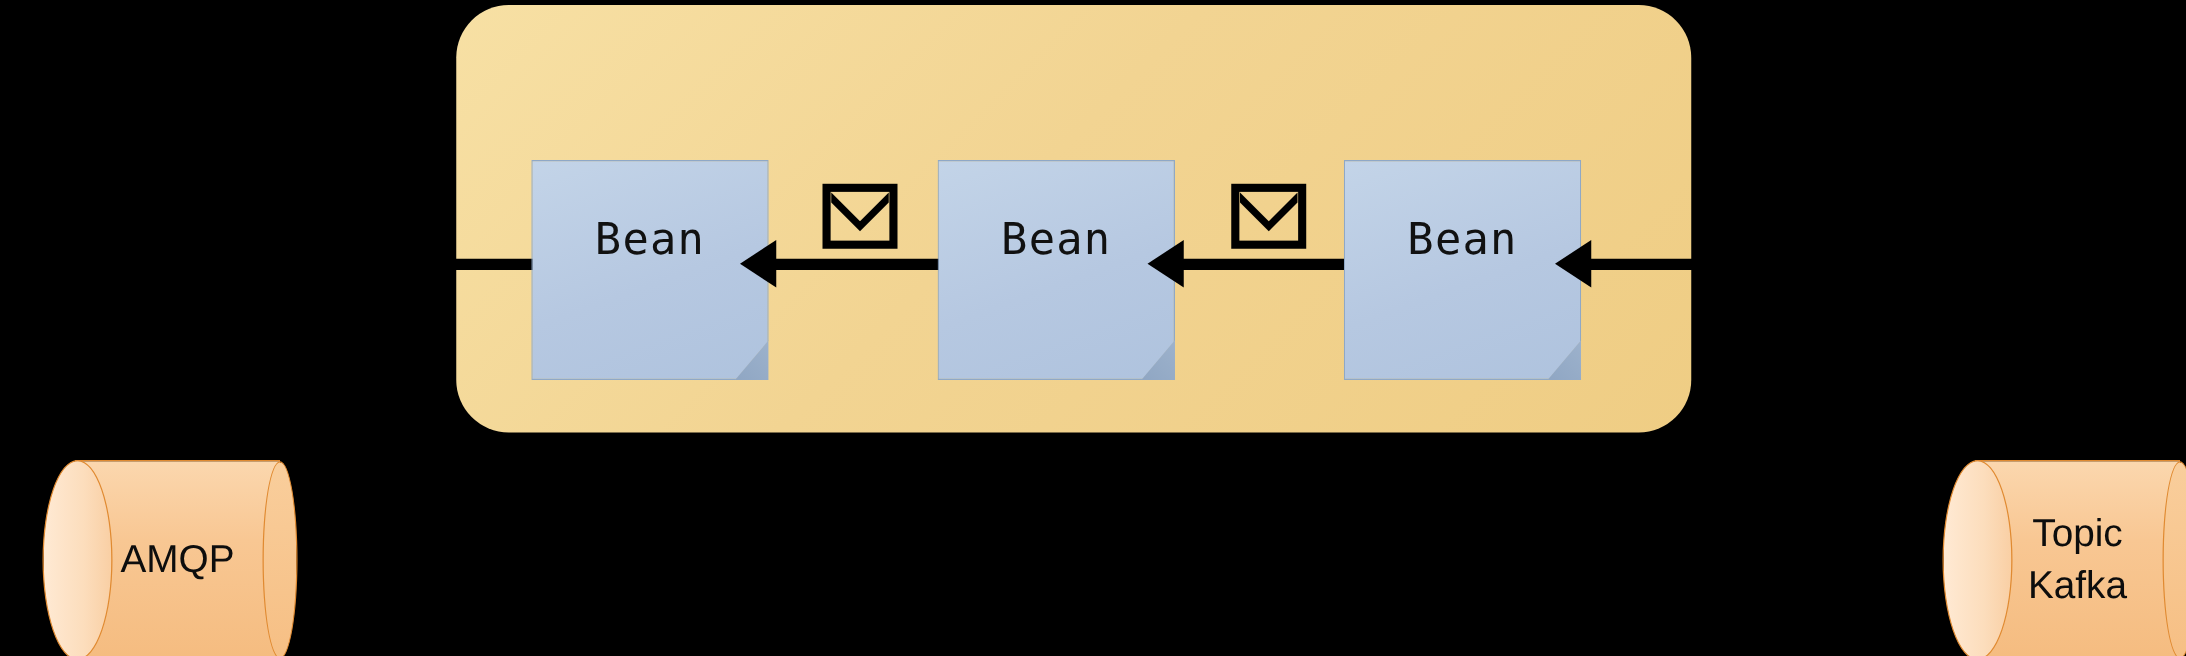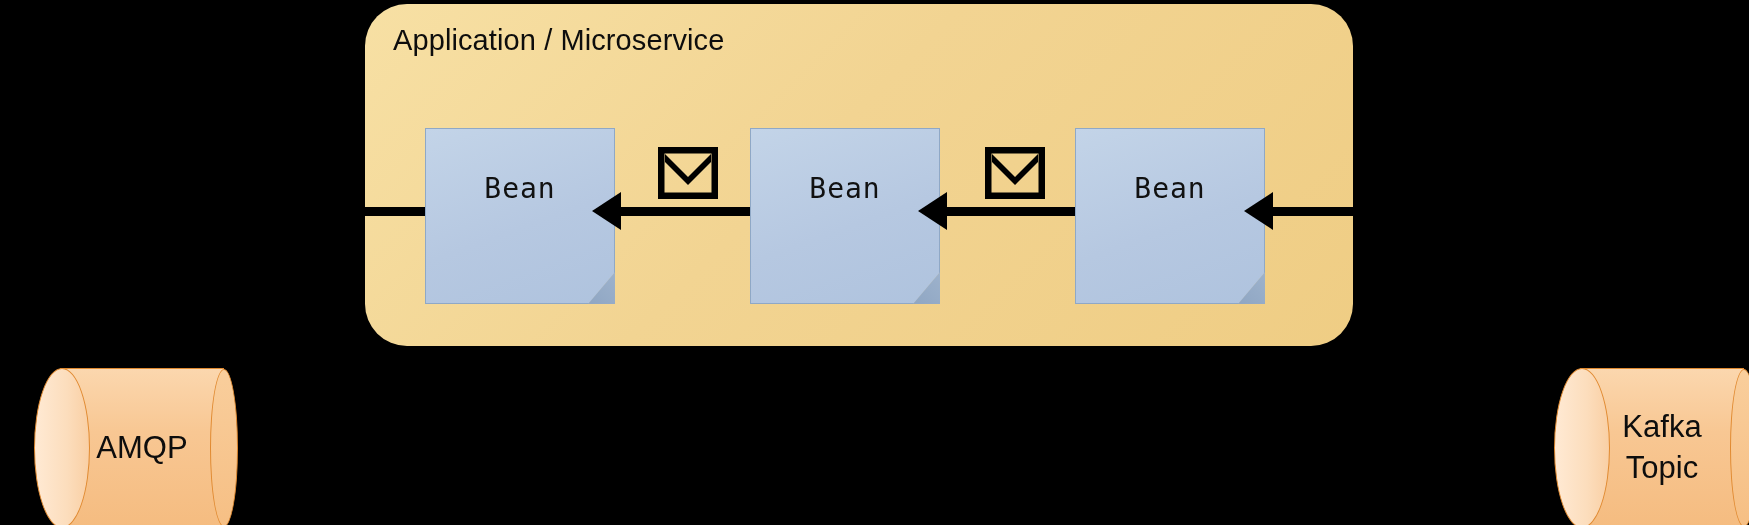--- a/index.html
+++ b/index.html
@@ -62,21 +62,21 @@
     background: linear-gradient(225deg, #9DB2CC 0%, #8FA6C3 100%);
     clip-path: polygon(100% 0, 100% 100%, 0 100%);
   }
   .bean-label {
     position: absolute;
     left: 0;
     right: 0;
     top: 44px;
     text-align: center;
     font-family: "DejaVu Sans Mono", "Liberation Mono", monospace;
-    font-size: 28px;
+    font-size: 35px;
     color: #111111;
     letter-spacing: 1px;
   }
   #bean-1 { left: 425px; }
   #bean-2 { left: 750px; }
   #bean-3 { left: 1075px; }
 
   
   .envelope {
     position: absolute;
@@ -172,21 +172,20 @@
     z-index: 3;
     font-family: "Liberation Sans", sans-serif;
   }
 </style>
 </head>
 <body>
 
 <div id="canvas">
 
   <div id="app-panel">
-    <div id="app-title">Application / Microservice</div>
 
     <div class="arrow-line" id="line-left" style="left:-35px; width:98px;"></div>
 
     <div class="bean" id="bean-1" style="left:60px;">
       <div class="bean-shape"></div>
       <div class="bean-fold"></div>
       <div class="bean-label">Bean</div>
     </div>
 
     <div class="arrow-head" id="head-mid-1" style="left:227px;"></div>
@@ -234,18 +233,18 @@
       <div>AMQP</div>
     </div>
   </div>
 
   <div class="cylinder" id="cyl-kafka">
     <div class="cyl-body">
       <div class="cyl-cap-right"></div>
     </div>
     <div class="cyl-cap-left"></div>
     <div class="cyl-label">
+      <div>Topic</div>
       <div>Kafka</div>
-      <div>Topic</div>
     </div>
   </div>
 
 </div>
 
 </body></html>

